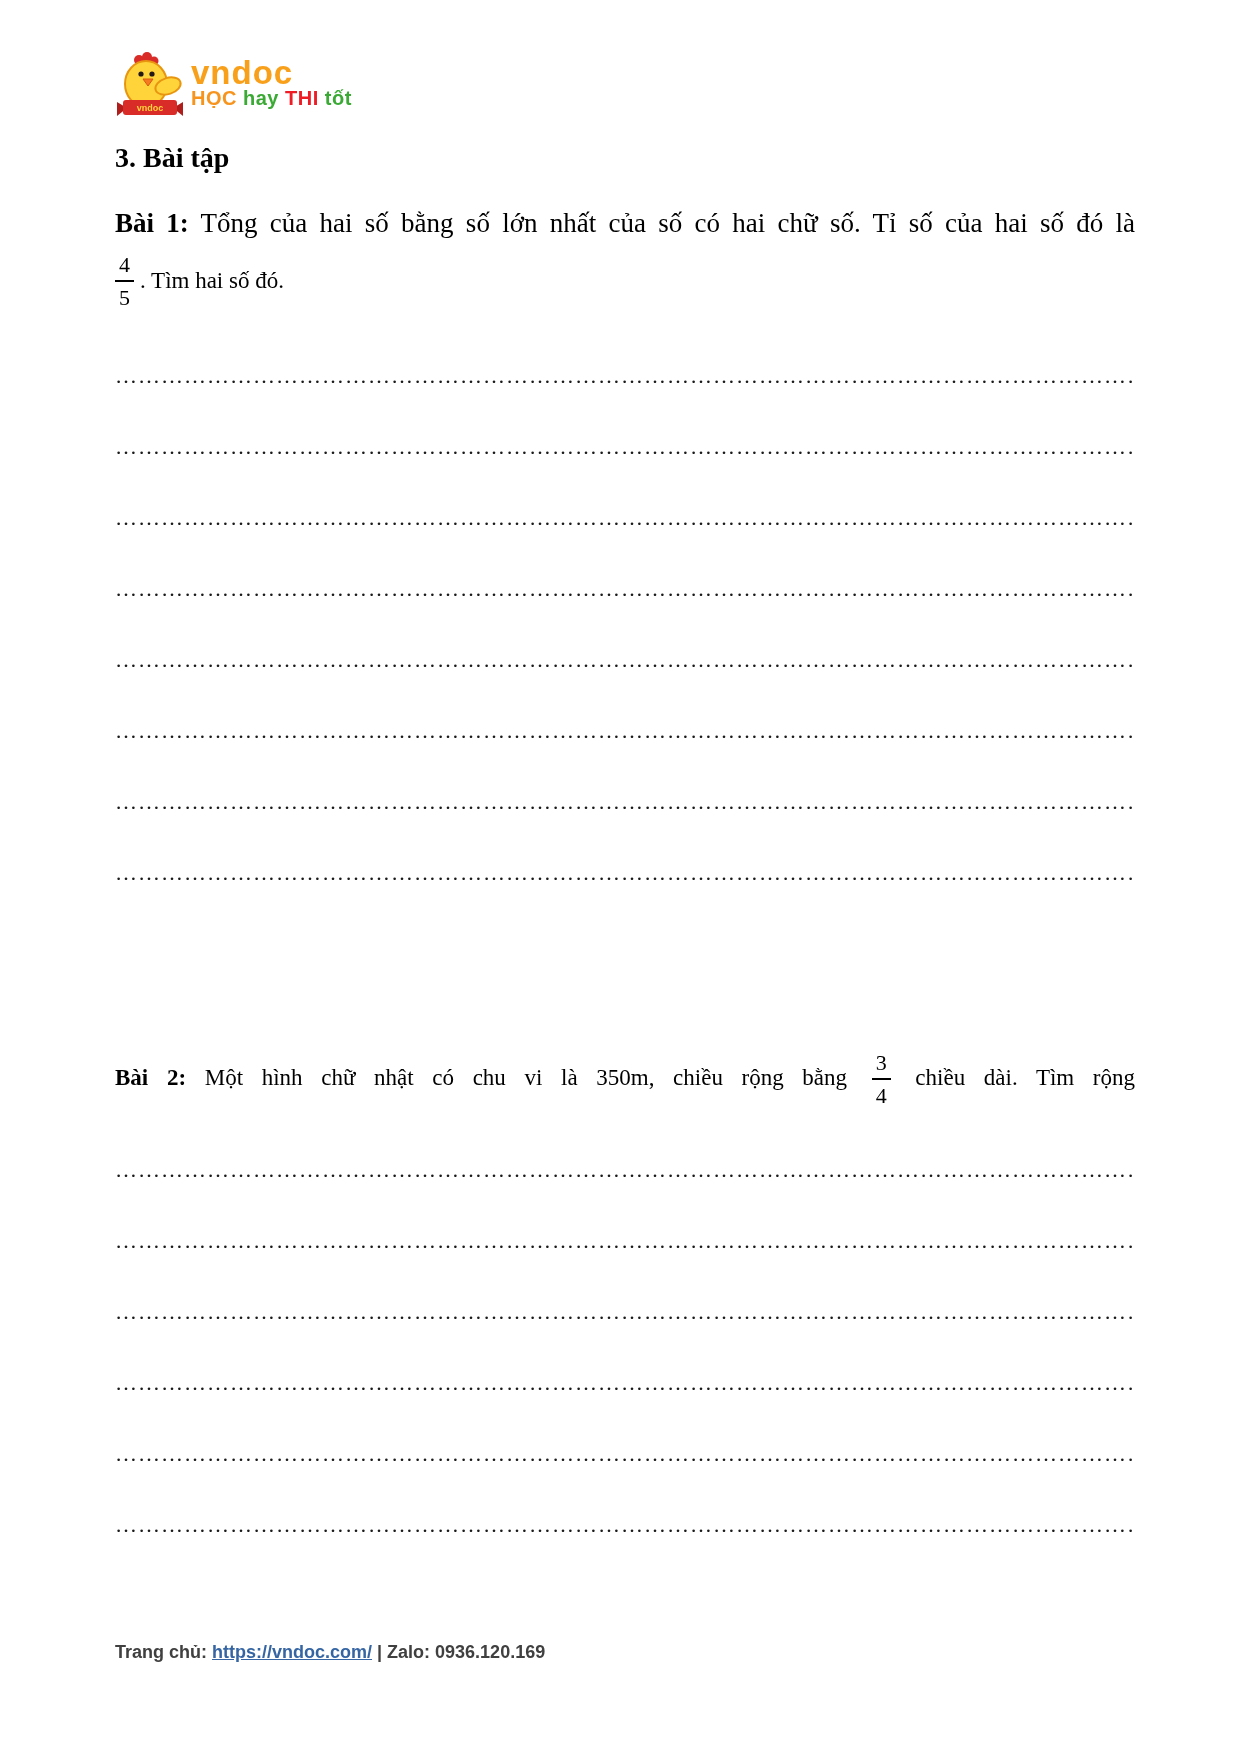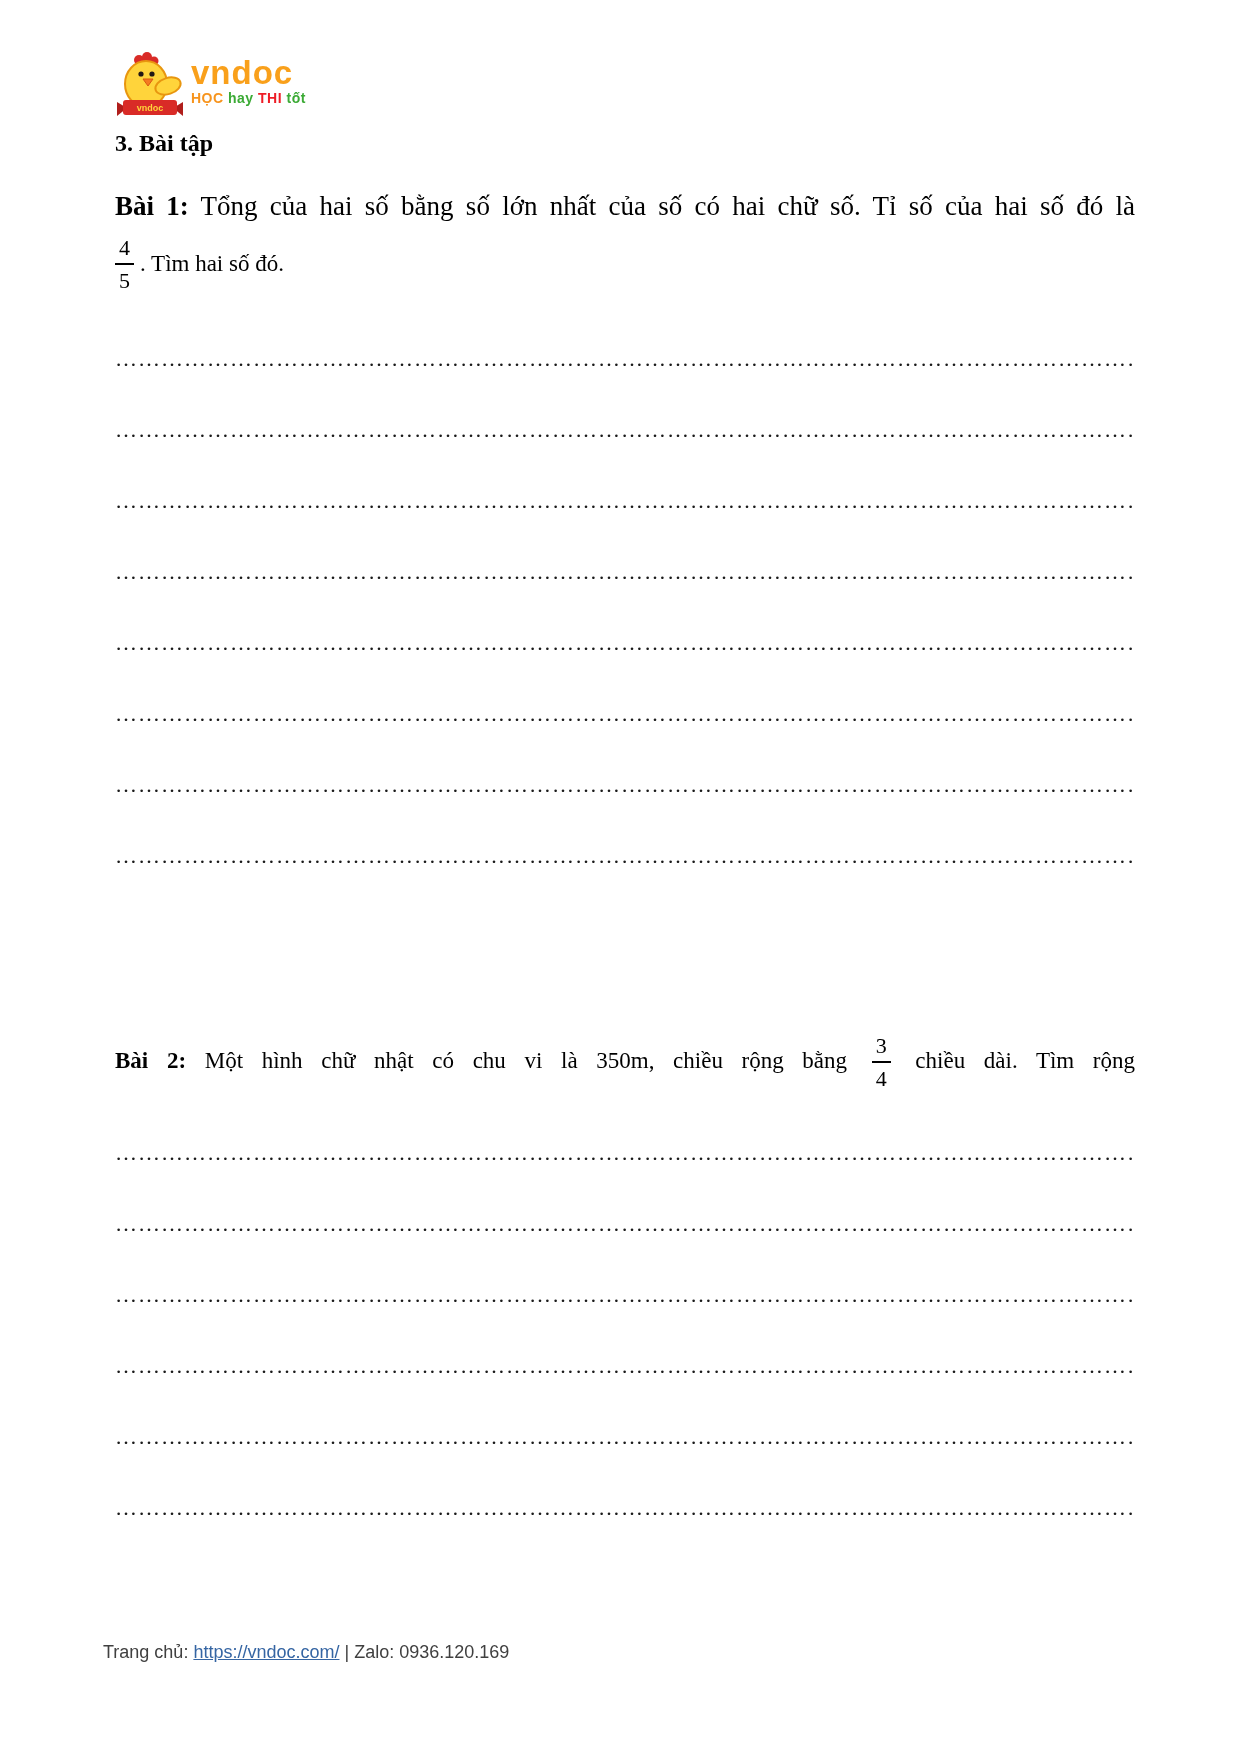--- a/index.html
+++ b/index.html
@@ -23,33 +23,33 @@
     font-family: "Liberation Sans", sans-serif;
     font-weight: 800;
     font-size: 33px;
     line-height: 30px;
     letter-spacing: 1px;
     color: #F9A01B;
   }
   .logo-tagline {
     font-family: "Liberation Sans", sans-serif;
     font-weight: 700;
-    font-size: 14px;
+    font-size: 20px;
     line-height: 20px;
     letter-spacing: 0.5px;
     white-space: nowrap;
   }
   .tl-orange { color: #F7941D; }
   .tl-green  { color: #3BAA35; }
   .tl-red    { color: #EE1C25; }
 
   
   .heading {
-    margin-top: 4px;
-    font-size: 24px;
+    margin-top: 16px;
+    font-size: 28px;
     font-weight: 700;
   }
 
   
   .ex-line1 {
     margin-top: 32px;
     font-size: 27px;
     line-height: 34px;
     text-align: justify;
     text-align-last: justify;
@@ -96,25 +96,26 @@
     font-size: 22px;
     letter-spacing: 1px;
     white-space: nowrap;
     overflow: hidden;
     color: #1a1a1a;
   }
 
   
   .footer {
     position: absolute;
-    left: 103px;
+    left: 115px;
     top: 1642px;
     font-family: "Liberation Sans", sans-serif;
     font-size: 18px;
     color: #404040;
+    font-weight: bold;
   }
   .footer a, .footer .link {
     color: #3565A3;
     text-decoration: underline;
     cursor: pointer;
   }
 </style>
 </head>
 <body>
 

